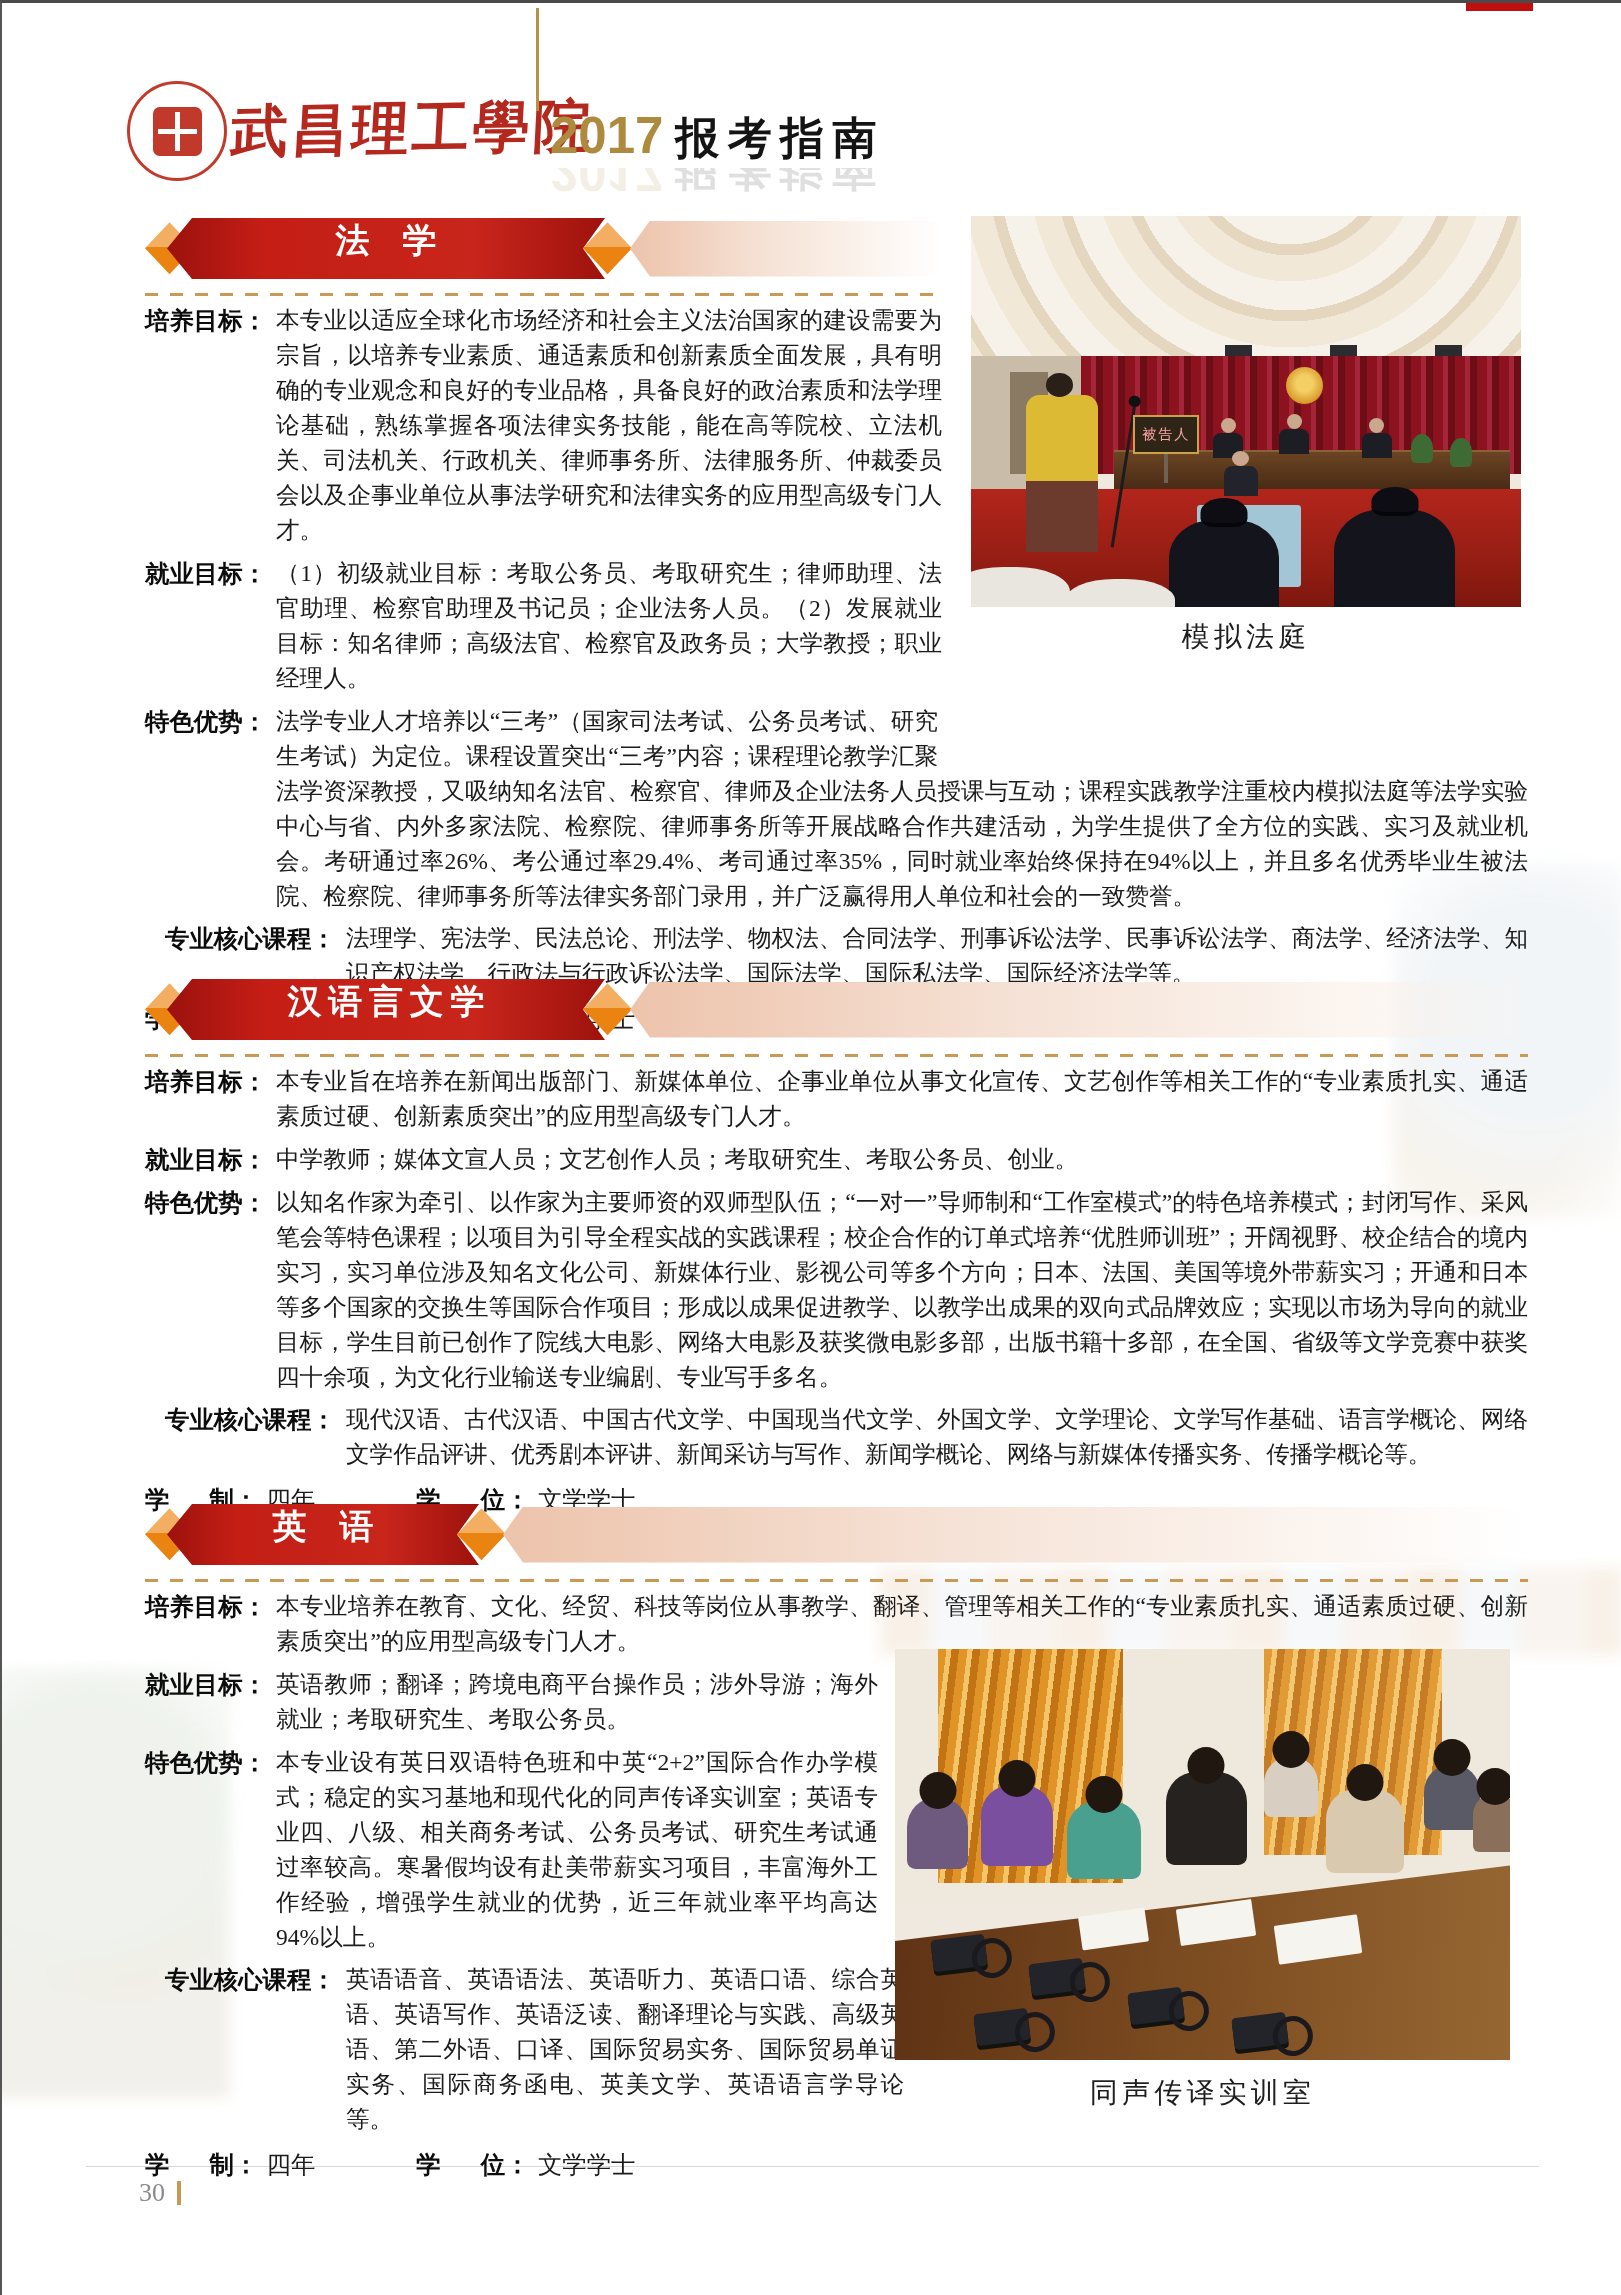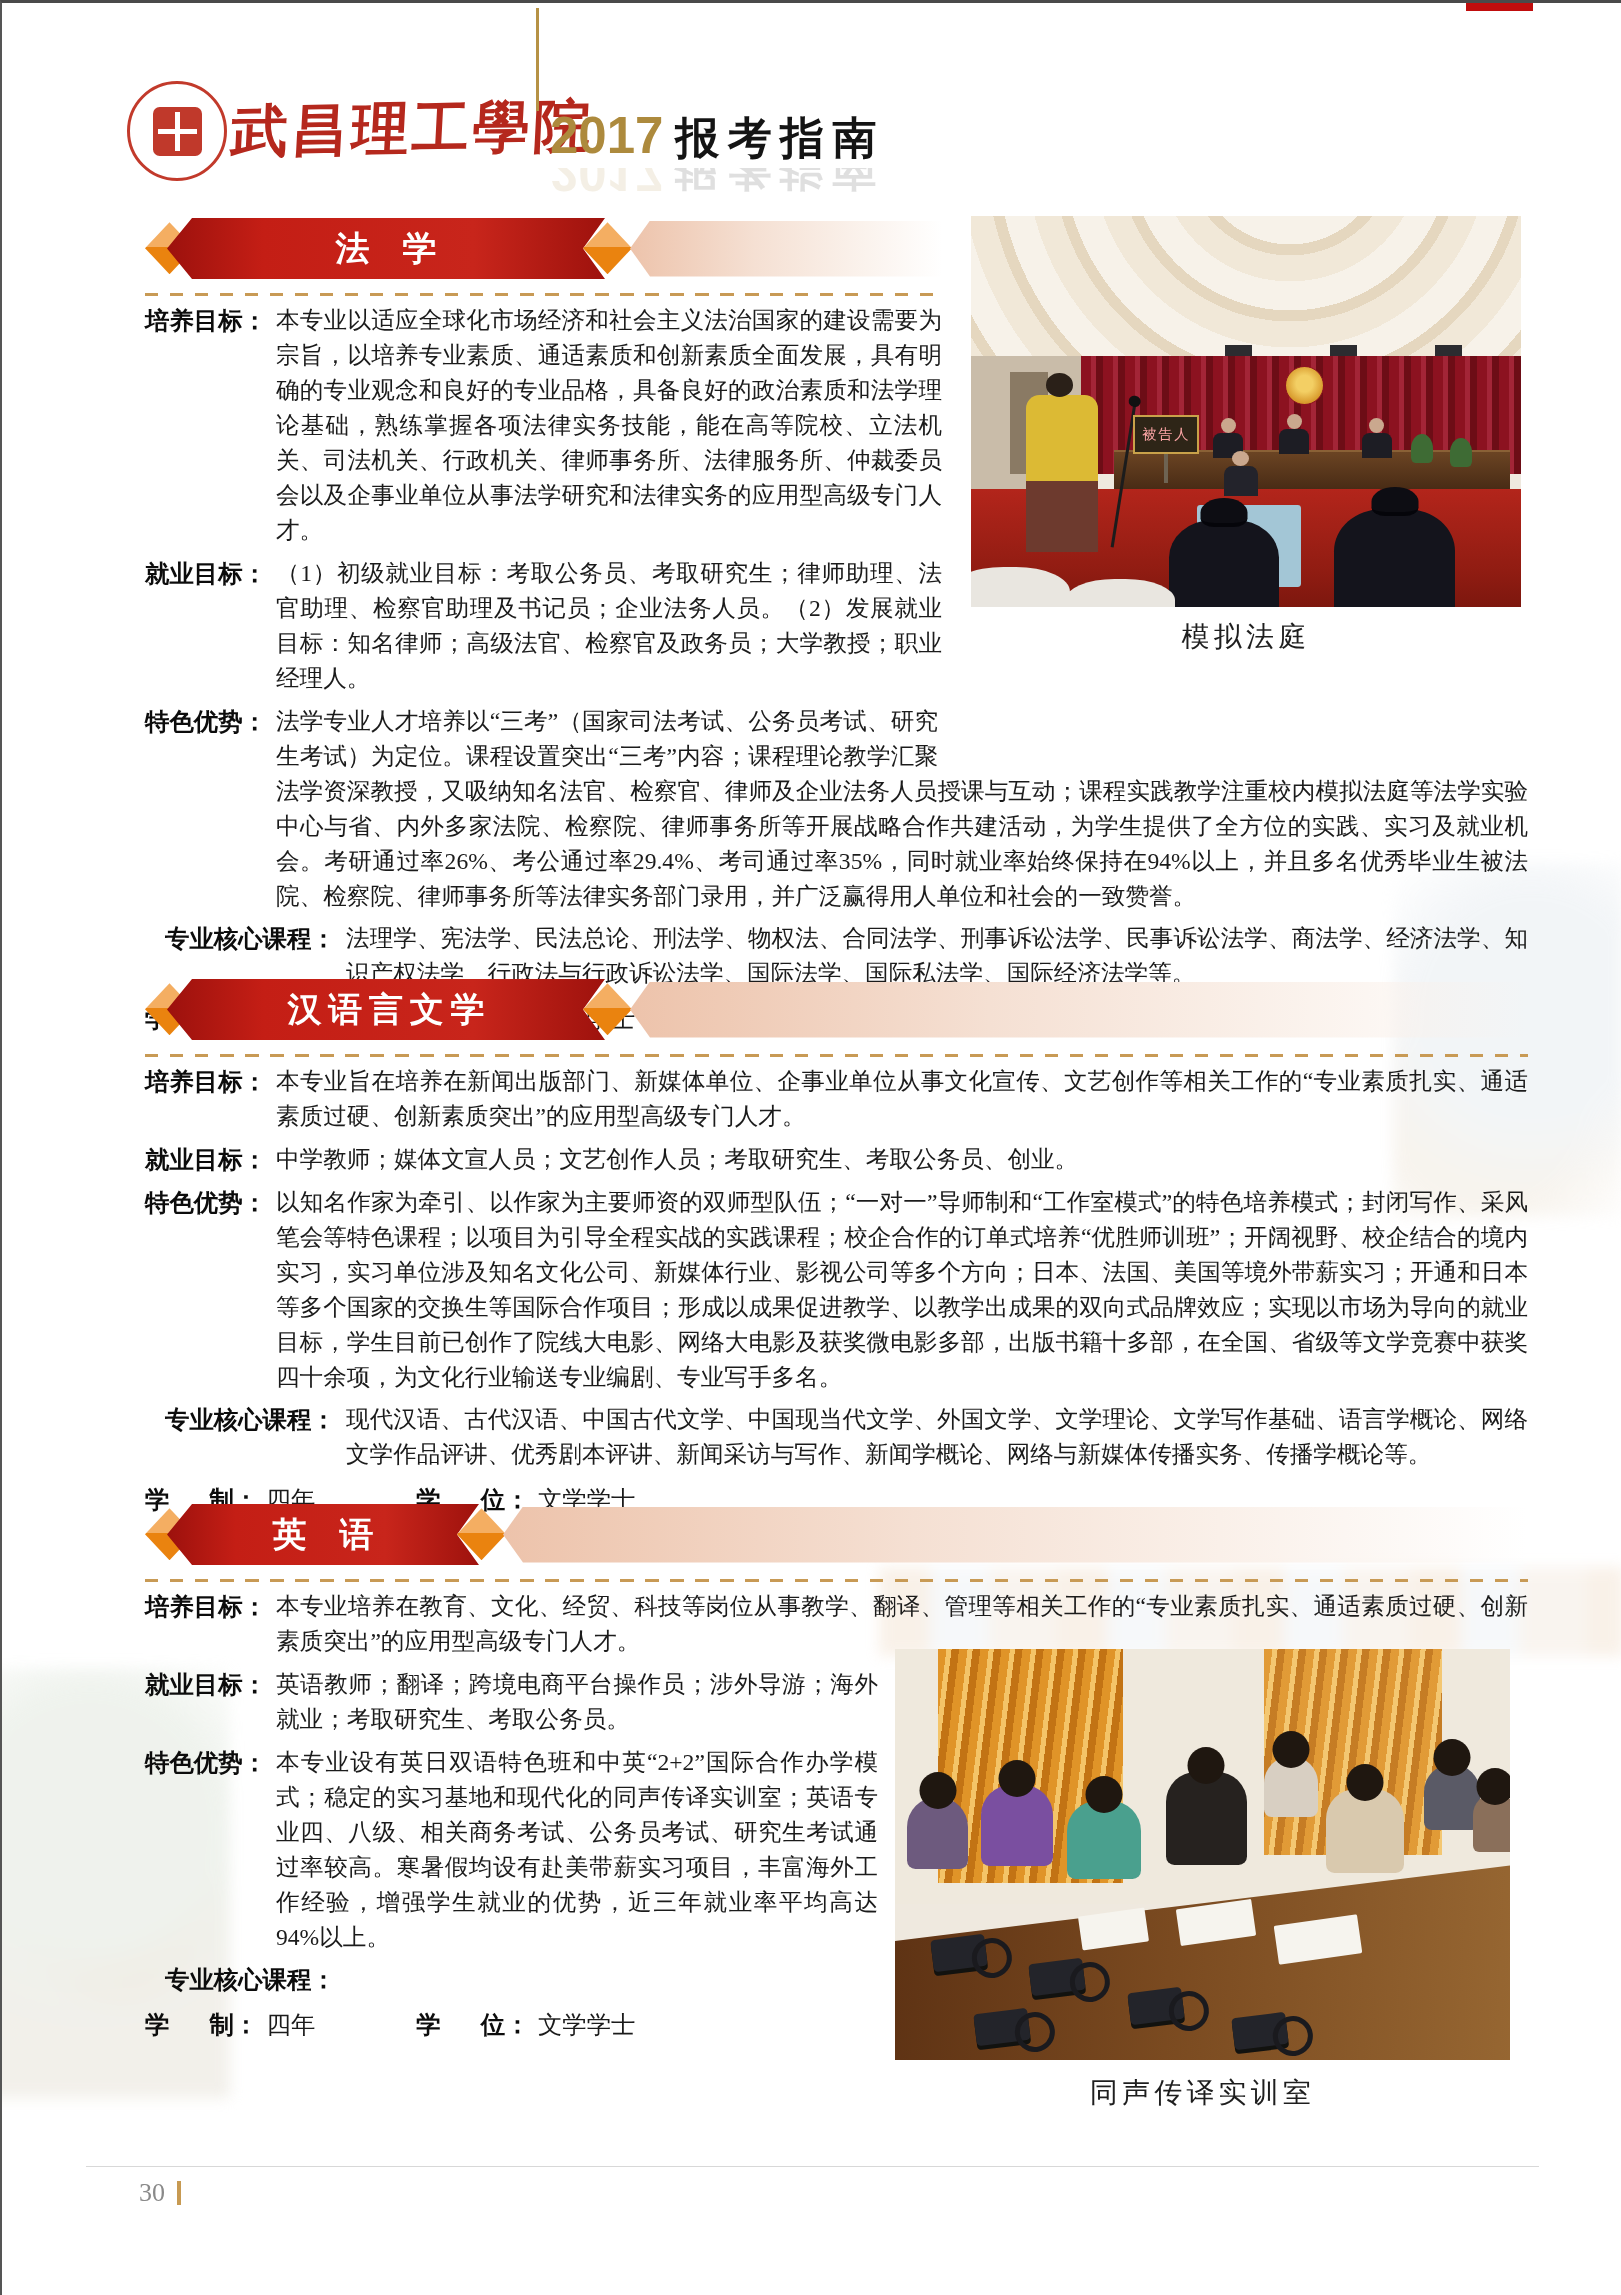--- a/index.html
+++ b/index.html
@@ -37,21 +37,21 @@
        background:repeating-linear-gradient(90deg,#e8c9a8 0 51px,#dfe6ec 51px 110px,#e9d6c2 110px 177px);}
   
   .section{position:absolute;left:143px;width:1383px;z-index:2;}
   .banner{position:relative;height:61px;}
   .chev{position:absolute;width:49px;height:52px;top:4.2px;
         background:linear-gradient(180deg,#f4ae62 0 48%,#ea830f 48%);
         clip-path:polygon(50% 0,100% 50%,50% 100%,0 50%);}
   .red-band{position:absolute;left:22px;top:0;height:61px;
         background:linear-gradient(90deg,#9c110d,#c41e15 22%,#c8251b 70%,#9e120d);
         clip-path:polygon(25px 0,100% 0,calc(100% - 22px) 50%,100% 100%,25px 100%,0 50%);
-        display:flex;align-items:center;justify-content:center;}
+        display:flex;align-items:flex-start;justify-content:center;}
   .red-band span{color:#fff;font-family:"Liberation Sans",sans-serif;font-weight:700;
         font-size:34px;letter-spacing:11.8px;text-indent:11.8px;}
   .pink-band{position:absolute;top:2.5px;height:56px;
         clip-path:polygon(20px 0,100% 0,100% 100%,20px 100%,0 50%);
         background:linear-gradient(90deg,#edc3ab,#f5e0d3 40%,#faf0e9 70%,rgba(255,255,255,0));}
   .dashes{height:3.4px;margin-top:13.5px;
         background:repeating-linear-gradient(90deg,#c89a55 0 13.5px,transparent 13.5px 25px);}
   .p-row{display:flex;margin-top:7.6px;}
   .p-label{flex:0 0 131px;font-family:"Liberation Sans",sans-serif;font-weight:700;
         font-size:24.4px;line-height:35px;color:#0c0c0c;white-space:nowrap;}
@@ -276,20 +276,21 @@
     <div class="p-row" style="width:733px;">
       <div class="p-label">就业目标：</div>
       <div class="p-body">英语教师；翻译；跨境电商平台操作员；涉外导游；海外就业；考取研究生、考取公务员。</div>
     </div>
     <div class="p-row" style="width:733px;">
       <div class="p-label">特色优势：</div>
       <div class="p-body">本专业设有英日双语特色班和中英“2+2”国际合作办学模式；稳定的实习基地和现代化的同声传译实训室；英语专业四、八级、相关商务考试、公务员考试、研究生考试通过率较高。寒暑假均设有赴美带薪实习项目，丰富海外工作经验，增强学生就业的优势，近三年就业率平均高达94%以上。</div>
     </div>
     <div class="p-row" style="width:759px;">
       <div class="p-label wide">专业核心课程：</div>
+      <div class="p-body">英语语音、英语语法、英语听力、英语口语、综合英语、英语写作、英语泛读、翻译理论与实践、高级英语、第二外语、口译、国际贸易实务、国际贸易单证实务、国际商务函电、英美文学、英语语言学导论等。</div>
     </div>
     <div class="sched">
       <span class="b">学</span>
       <span class="b sp">制：</span>
       <span class="v">四年</span>
       <span class="b gap">学</span>
       <span class="b sp">位：</span>
       <span class="v">文学学士</span>
     </div>
 

